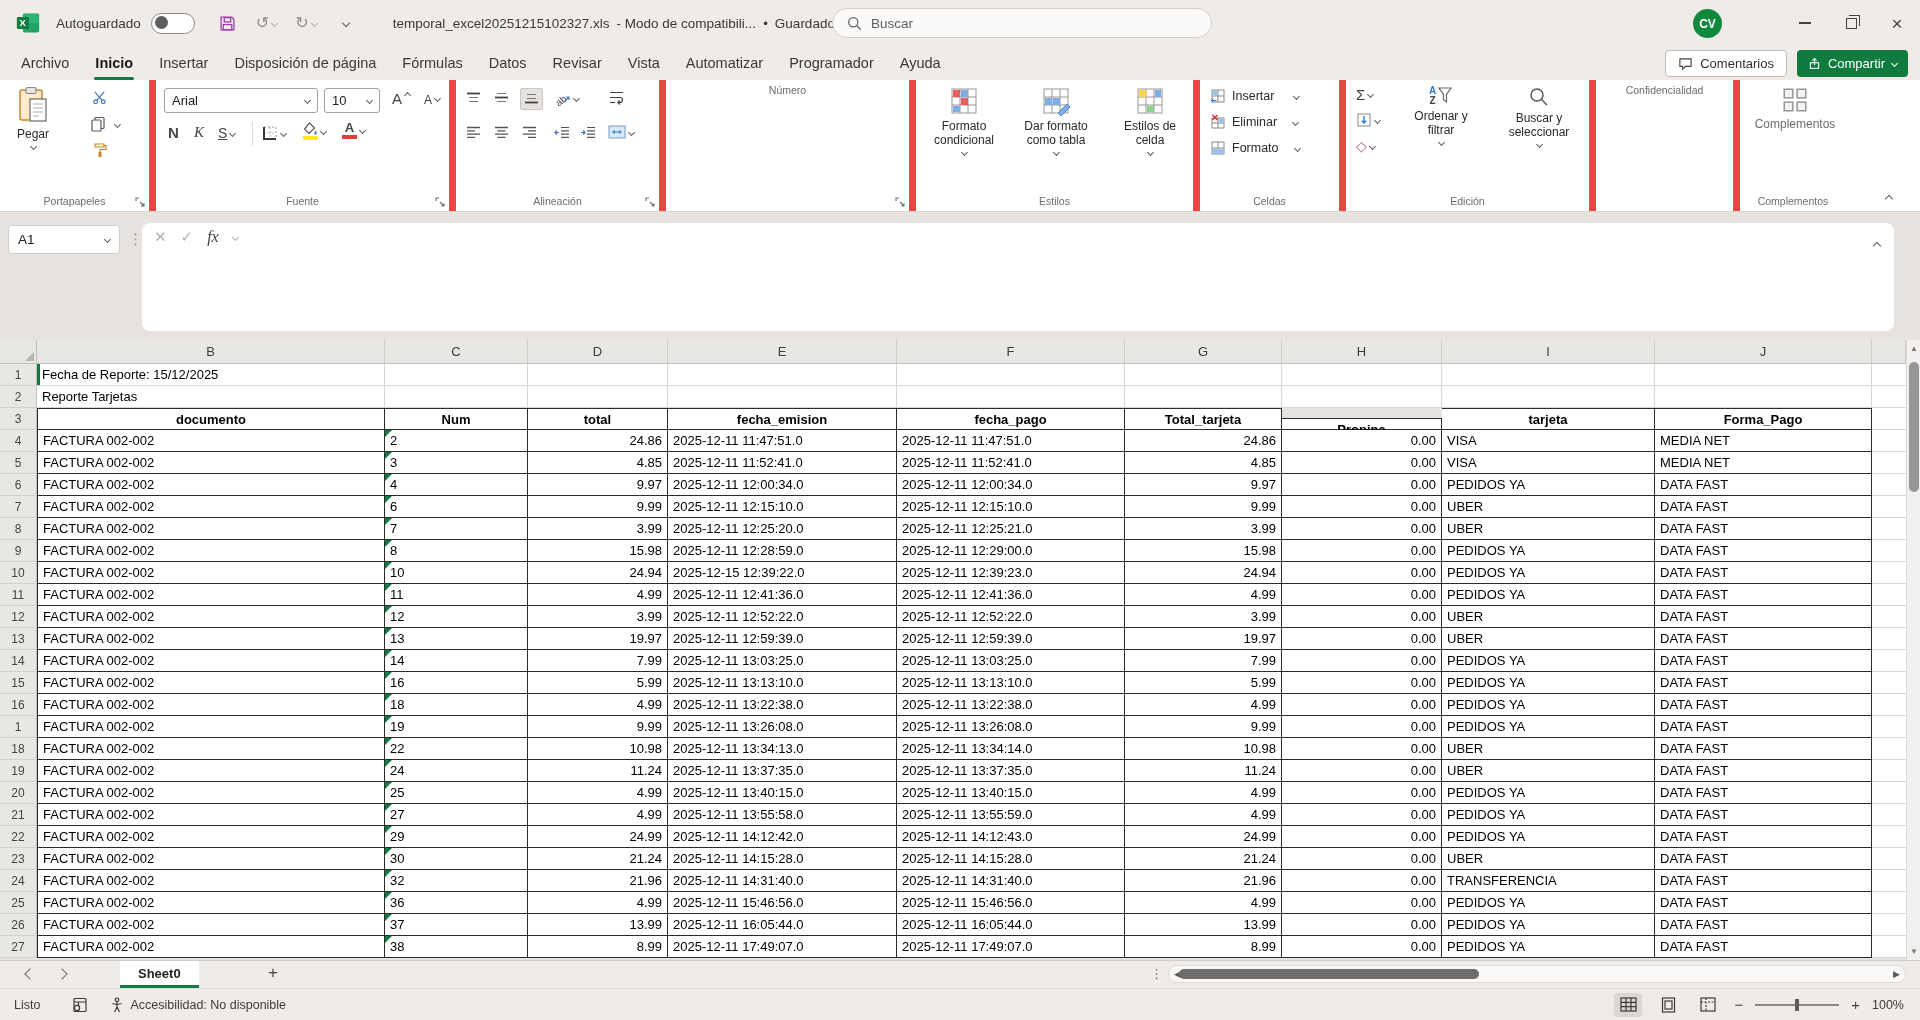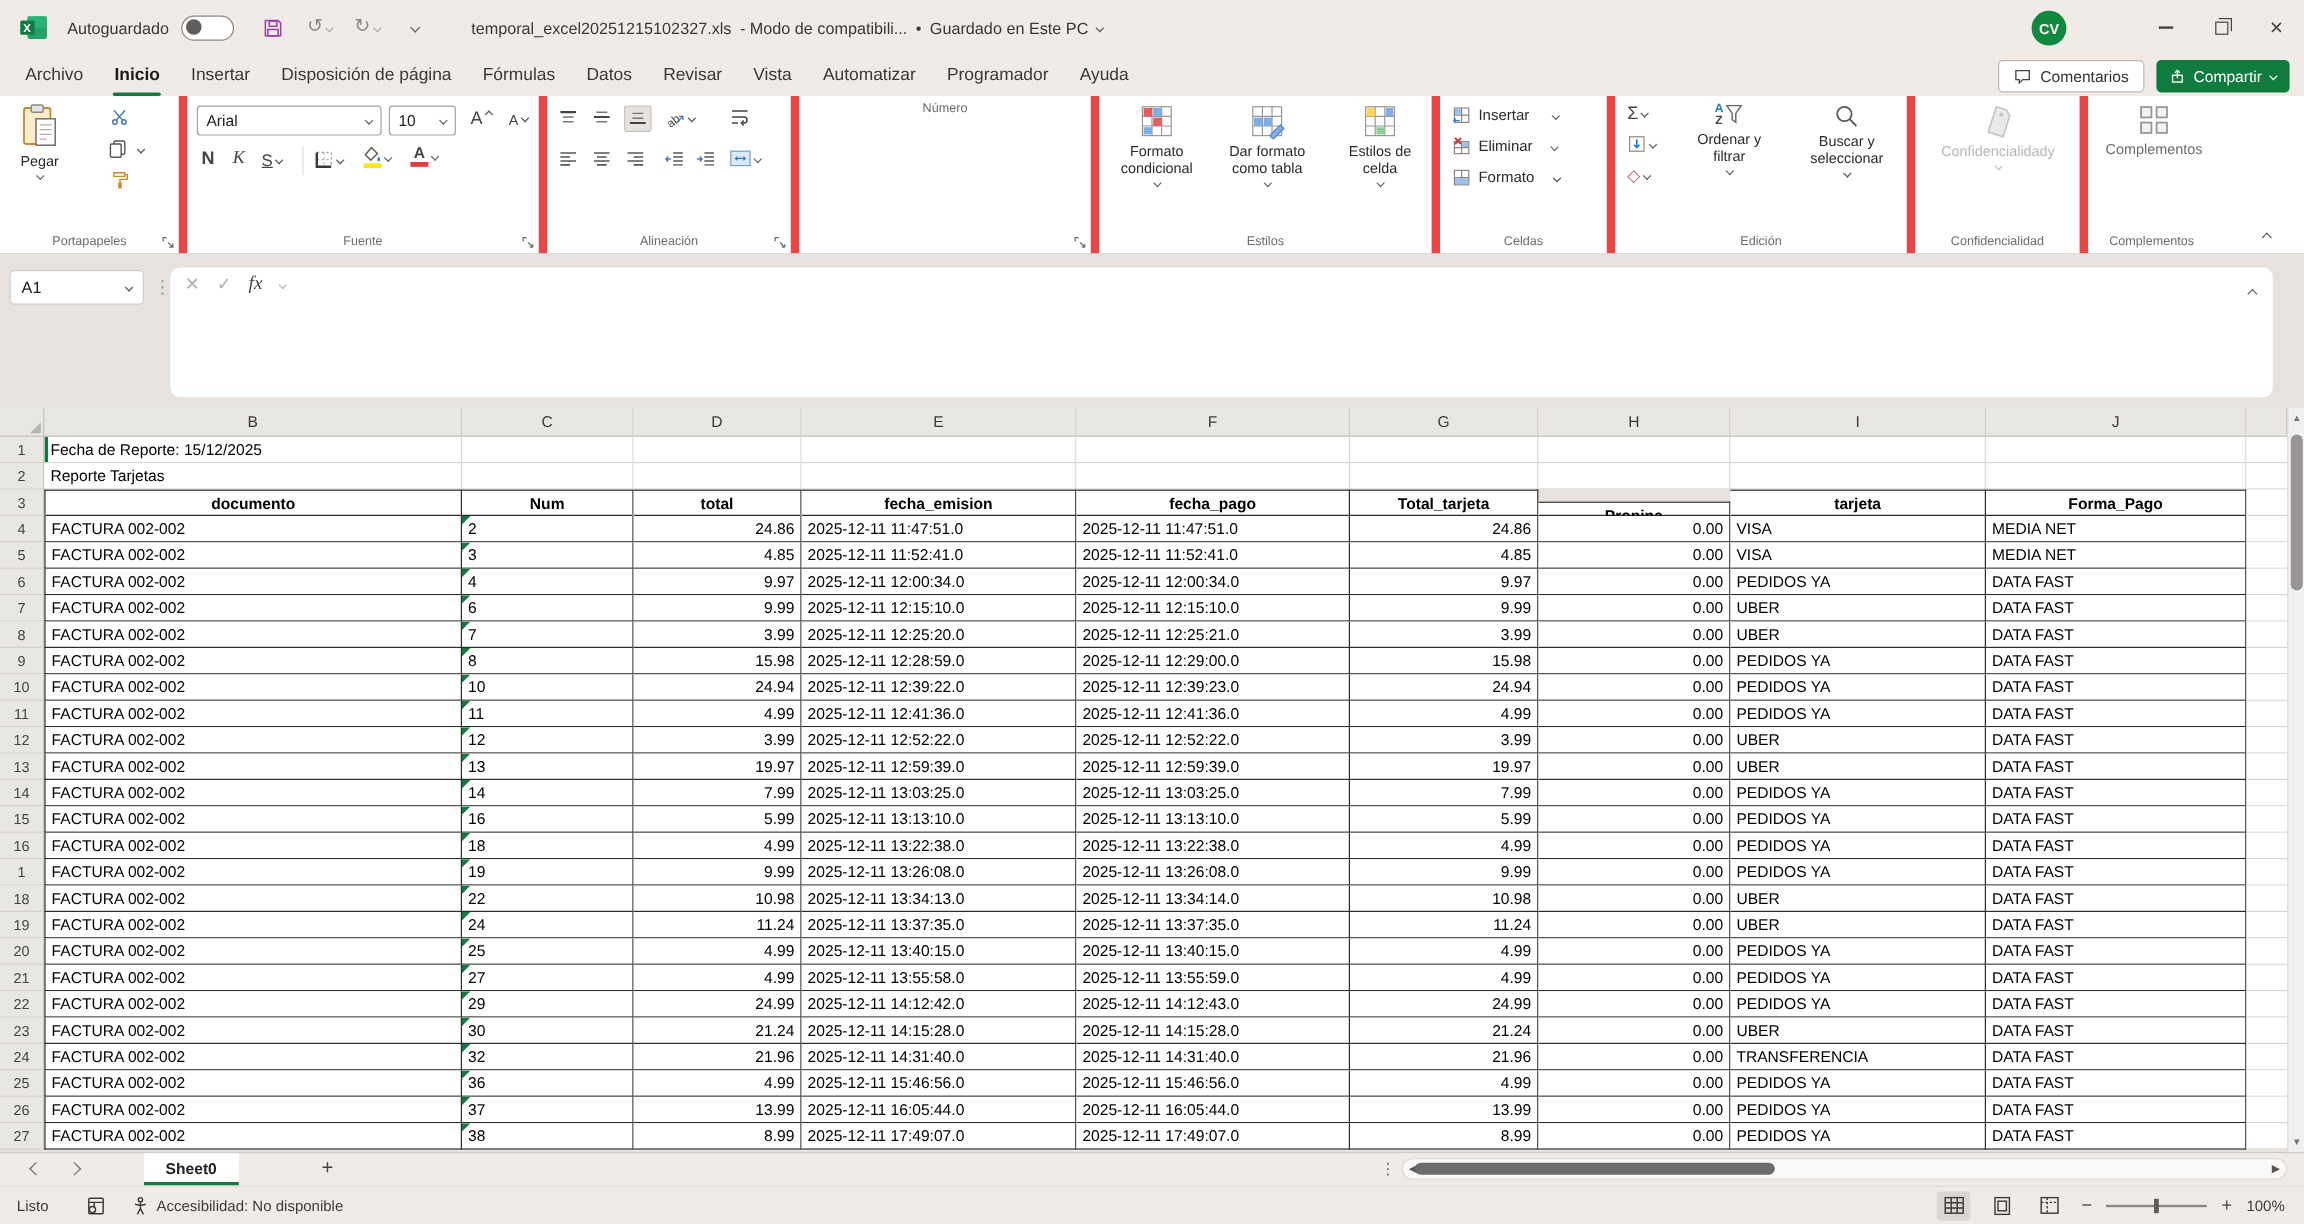--- a/index.html
+++ b/index.html
@@ -144,20 +144,29 @@
     <span class="qa-item" style="margin-left:26px;">
         <span class="chv"></span>
       </span>
     <span class="title-text" style="margin-left:44px;">
       <span>temporal_excel20251215102327.xls</span>
       <span>-  Modo de compatibili...</span>
       <span>•</span>
       <span>Guardado en Este PC</span>
       <span class="chv sm"></span>
     </span>
+    <div class="searchbox">
+      <span>
+          <svg width="15" height="15" viewBox="0 0 18 18" fill="none" stroke="#605e5c" stroke-width="1.5">
+            <circle cx="7.5" cy="7.5" r="5.5"></circle>
+            <path d="M12 12l4.5 4.5"></path>
+          </svg>
+        </span>
+      <span>Buscar</span>
+    </div>
     <div class="avatar">CV</div>
     <div class="winbtns">
       <span class="winbtn">
           <span class="min-glyph"></span>
         </span>
       <span class="winbtn">
           <span class="restore-glyph"></span>
         </span>
       <span class="winbtn">
           <span class="close-glyph">×</span>
@@ -520,34 +529,20 @@
           <span class="lbl two-line" style="width:86px;">Buscar y seleccionar</span>
           <span class="chv sm"></span>
         </div>
       </div>
       <div class="rgl">
           <span>Edición</span>
         </div>
     </div>
 
     <div class="rgroup" style="width:144px;">
-      <div class="rgc">
-        <div class="abs bigbtn disabled-txt" style="left:14px; top:6px;">
-          <span>
-              <svg width="28" height="30" viewBox="0 0 28 30">
-                <g transform="rotate(18 14 15)">
-                  <path d="M9 4h9l4 4v18H9z" fill="#eceae8" stroke="#c6c3c0" stroke-width="1.3"></path>
-                  <circle cx="15" cy="9" r="1.6" fill="#c6c3c0"></circle>
-                </g>
-              </svg>
-            </span>
-          <span class="lbl" style="width:110px; white-space:normal;">Confidencialidady</span>
-          <span class="chv sm" style="border-color:#c6c3c0;"></span>
-        </div>
-      </div>
       <div class="rgl">
           <span>Confidencialidad</span>
         </div>
     </div>
 
     <div class="rgroup" style="width:106px; border-right:none;">
       <div class="rgc">
         <div class="abs bigbtn" style="left:10px; top:6px;">
           <span>
               <svg width="28" height="28" viewBox="0 0 26 26" fill="#f5f3f1" stroke="#9a9896" stroke-width="1.4">
@@ -715,21 +710,21 @@
           <div class="cell td R" style="width: 160px;">0.00</div>
           <div class="cell td L" style="width: 213px;">PEDIDOS YA</div>
           <div class="cell td L" style="width: 217px;">DATA FAST</div>
           <div class="cell glf"></div>
         </div>
         <div class="grow">
           <div class="rnum">10</div>
           <div class="cell td L first" style="width: 348px;">FACTURA 002-002</div>
           <div class="cell td L" style="width: 143px;">10<div class="tri"></div></div>
           <div class="cell td R" style="width: 140px;">24.94</div>
-          <div class="cell td L" style="width: 229px;">2025-12-11 12:39:22.0</div>
+          <div class="cell td L" style="width: 229px;">2025-12-15 12:39:22.0</div>
           <div class="cell td L" style="width: 228px;">2025-12-11 12:39:23.0</div>
           <div class="cell td R" style="width: 157px;">24.94</div>
           <div class="cell td R" style="width: 160px;">0.00</div>
           <div class="cell td L" style="width: 213px;">PEDIDOS YA</div>
           <div class="cell td L" style="width: 217px;">DATA FAST</div>
           <div class="cell glf"></div>
         </div>
         <div class="grow">
           <div class="rnum">11</div>
           <div class="cell td L first" style="width: 348px;">FACTURA 002-002</div>

